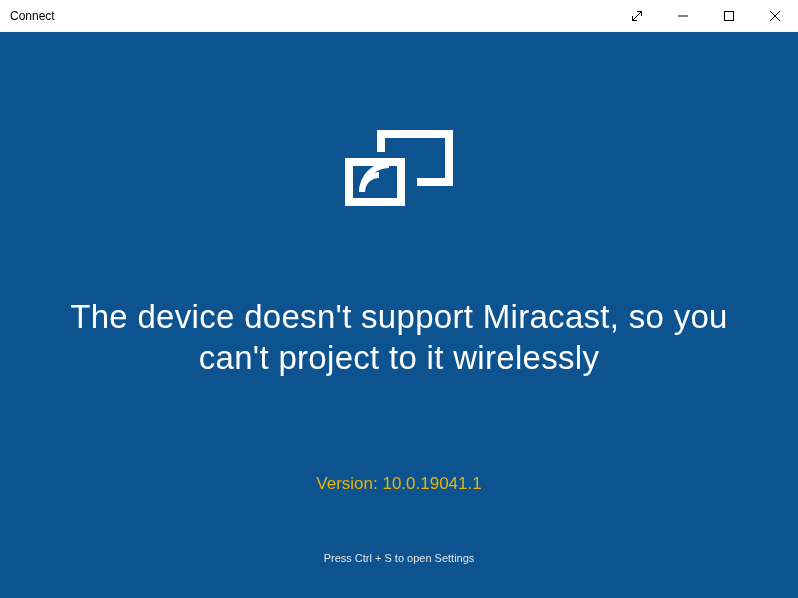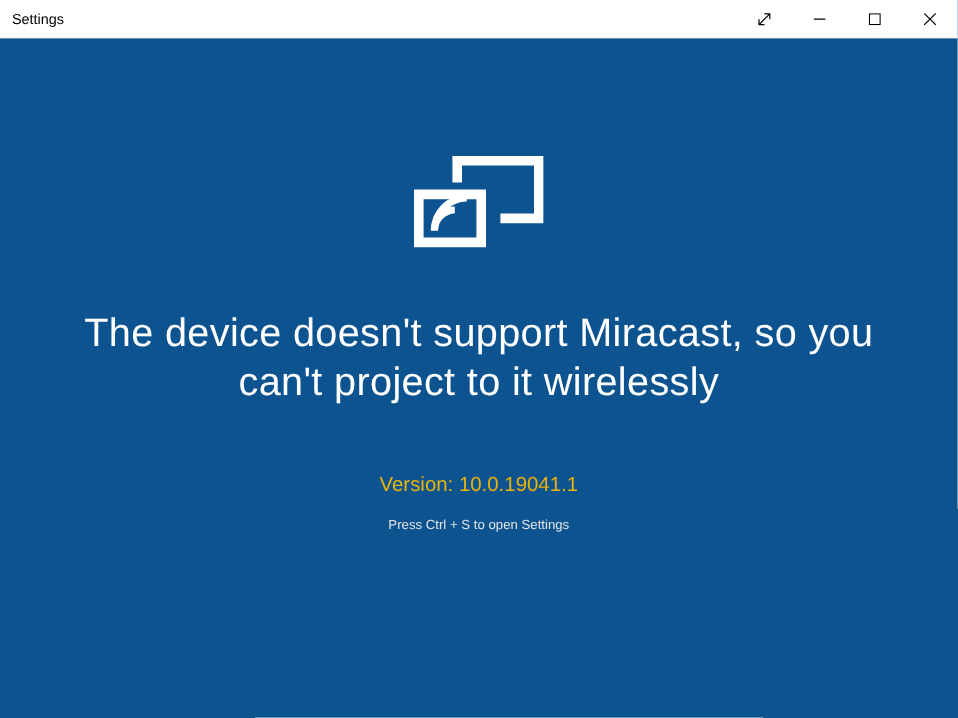--- a/index.html
+++ b/index.html
@@ -57,20 +57,21 @@
     .content {
       width: 100%;
       height: calc(100% - 32px);
       background: #0C5390;
       color: #fff;
       display: flex;
       flex-direction: column;
       align-items: center;
       text-align: center;
       padding: 0 40px;
+      gap: 40px;
     }
     .hero-icon {
       margin-top: 98px;
       margin-bottom: 40px;
     }
     .hero-icon svg {
       display: block;
     }
     .heading {
       font-size: 33px;
@@ -96,21 +97,21 @@
     .hint {
       font-size: 11px;
       font-weight: 400;
       color: #e5e5e5;
     }
   </style>
 </head>
 <body>
 
 <div class="titlebar">
-  <div class="titlebar-title">Settings</div>
+  <div class="titlebar-title">Connect</div>
   <div class="titlebar-spacer"></div>
   <div class="titlebar-controls">
     <div class="titlebar-btn expand">
       <svg viewBox="0 0 12 12">
         <path d="M1.5 10.5 L10.5 1.5 M6 1.5 L10.5 1.5 L10.5 6 M6 10.5 L1.5 10.5 L1.5 6"></path>
       </svg>
     </div>
     <div class="titlebar-btn">
       <svg viewBox="0 0 10 10">
         <path d="M0 5 L10 5"></path>

